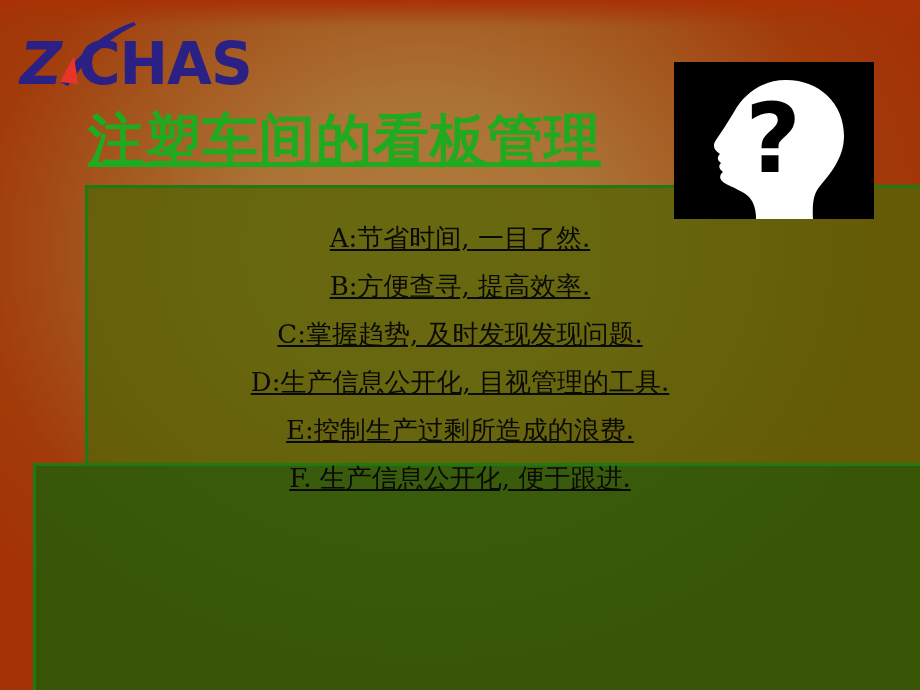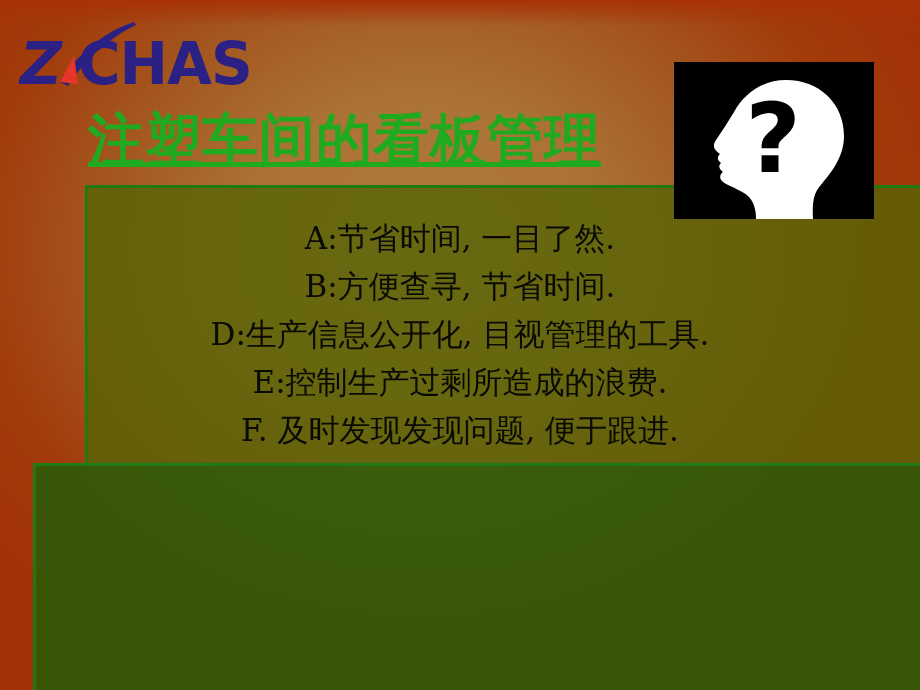--- a/index.html
+++ b/index.html
@@ -103,24 +103,25 @@
   .thinker svg { display: block; }
 
   
   .bullets {
     position: absolute;
     left: 0;
     top: 214px;
     width: 920px;
     text-align: center;
     font-family: "DejaVu Serif", "Liberation Serif", serif;
-    font-size: 31px;
+    font-size: 26px;
     line-height: 48px;
     color: #0a0a05;
     white-space: nowrap;
+    text-decoration: underline;
   }
   .bullets .line { display: block; }
 </style>
 </head>
 <body>
 
 <div class="slide">
 
   <div class="bg-base"></div>
   <div class="bg-wash"></div>
@@ -161,19 +162,20 @@
                C 40 88, 38 84, 42 78
                C 48 69, 54 60, 60 50
                C 70 32, 88 18, 112 18 Z" fill="#ffffff"></path>
 
       <text x="99" y="110" text-anchor="middle" font-family="DejaVu Sans, sans-serif" font-size="96" font-weight="700" fill="#000000">?</text>
     </svg>
   </div>
 
   <div class="bullets">
     <span class="line">A:节省时间, 一目了然.</span>
-    <span class="line">B:方便查寻, 节省时间.</span>
+    <span class="line">B:方便查寻, 提高效率.</span>
+    <span class="line">C:掌握趋势, 及时发现发现问题.</span>
     <span class="line">D:生产信息公开化, 目视管理的工具.</span>
     <span class="line">E:控制生产过剩所造成的浪费.</span>
-    <span class="line">F. 及时发现发现问题, 便于跟进.</span>
+    <span class="line">F. 生产信息公开化, 便于跟进.</span>
   </div>
 
 </div>
 
 </body></html>

